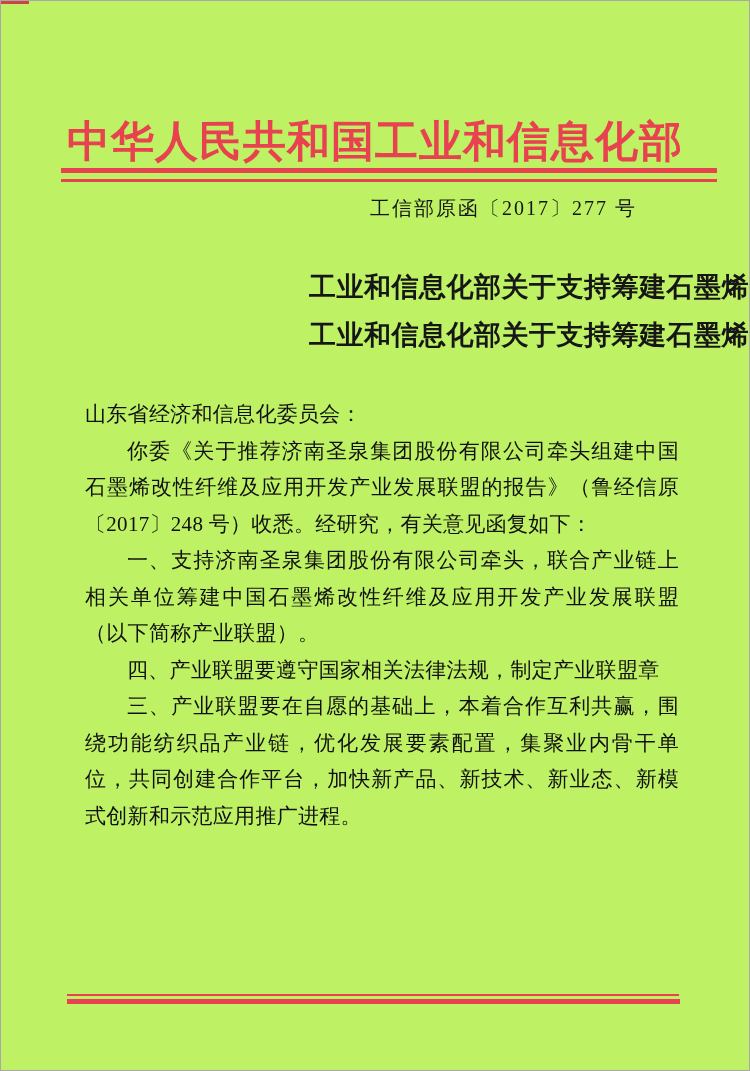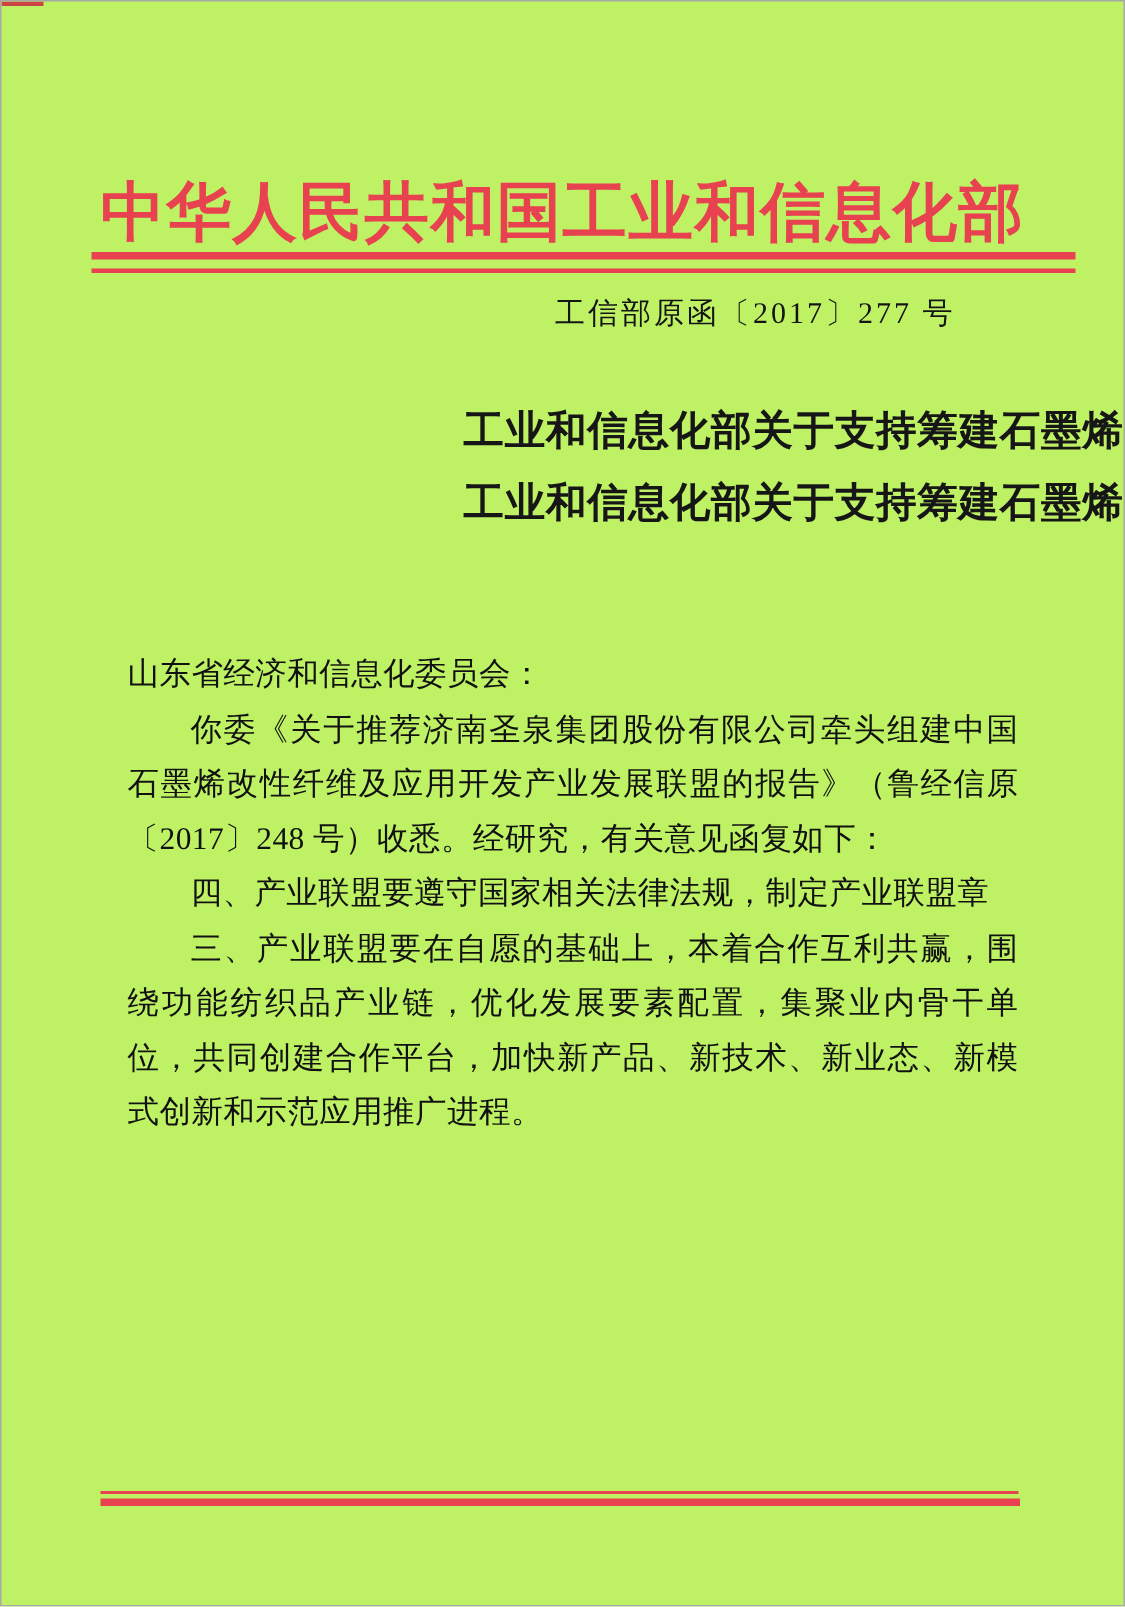--- a/index.html
+++ b/index.html
@@ -75,21 +75,20 @@
     top: 395px;
     left: 84px;
     width: 594px;
     font-size: 21px;
     line-height: 36.5px;
     letter-spacing: 0.3px;
     color: #111;
     text-align: justify;
     text-justify: inter-character;
     word-break: break-all;
-    margin-top: 35px;
   }
   .doc-body p { margin: 0; }
   .doc-body p.indent { text-indent: 2em; }
 </style>
 </head>
 <body>
 
 <div class="page">
 
   <div class="corner-artifact"></div>
@@ -102,20 +101,21 @@
   <div class="doc-number">工信部原函〔2017〕277 号</div>
 
   <div class="doc-title">
     <div class="title-line">工业和信息化部关于支持筹建石墨烯</div>
     <div class="title-line">工业和信息化部关于支持筹建石墨烯</div>
   </div>
 
   <div class="doc-body">
     <p>山东省经济和信息化委员会：</p>
     <p class="indent">你委《关于推荐济南圣泉集团股份有限公司牵头组建中国石墨烯改性纤维及应用开发产业发展联盟的报告》（鲁经信原〔2017〕248 号）收悉。经研究，有关意见函复如下：</p>
+    <p class="indent">一、支持济南圣泉集团股份有限公司牵头，联合产业链上相关单位筹建中国石墨烯改性纤维及应用开发产业发展联盟（以下简称产业联盟）。</p>
     <p class="indent">四、产业联盟要遵守国家相关法律法规，制定产业联盟章</p>
     <p class="indent">三、产业联盟要在自愿的基础上，本着合作互利共赢，围绕功能纺织品产业链，优化发展要素配置，集聚业内骨干单位，共同创建合作平台，加快新产品、新技术、新业态、新模式创新和示范应用推广进程。</p>
   </div>
 
   <div class="rule rule-bot-thin"></div>
   <div class="rule rule-bot-thick"></div>
 
 </div>
 
 </body></html>

